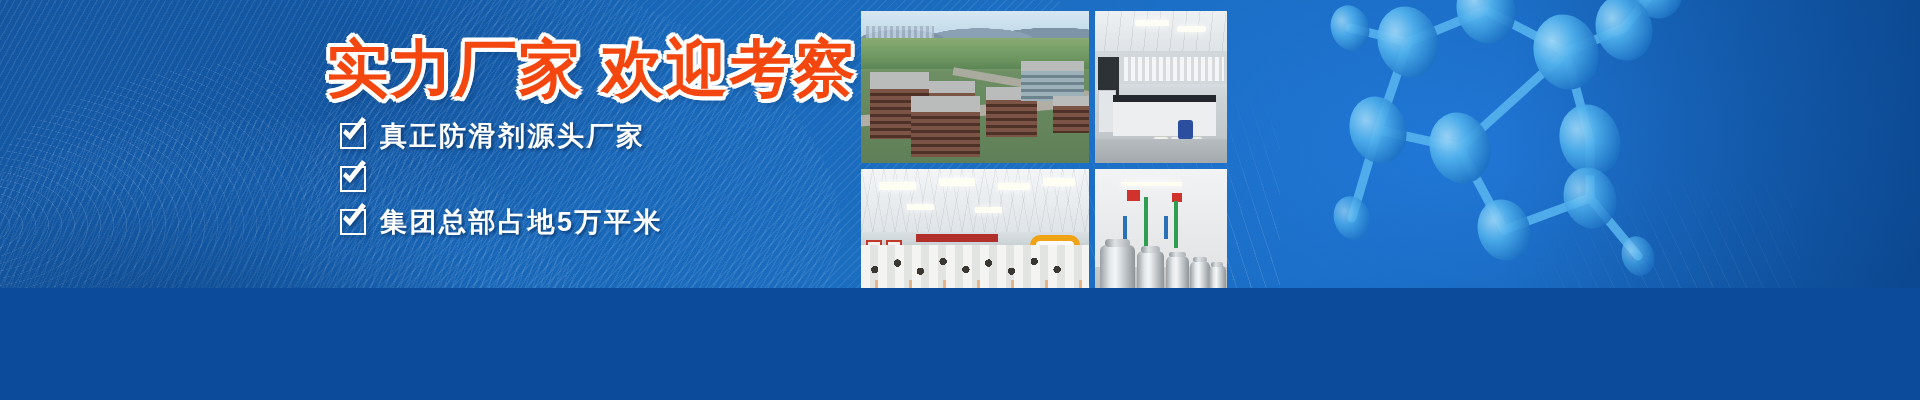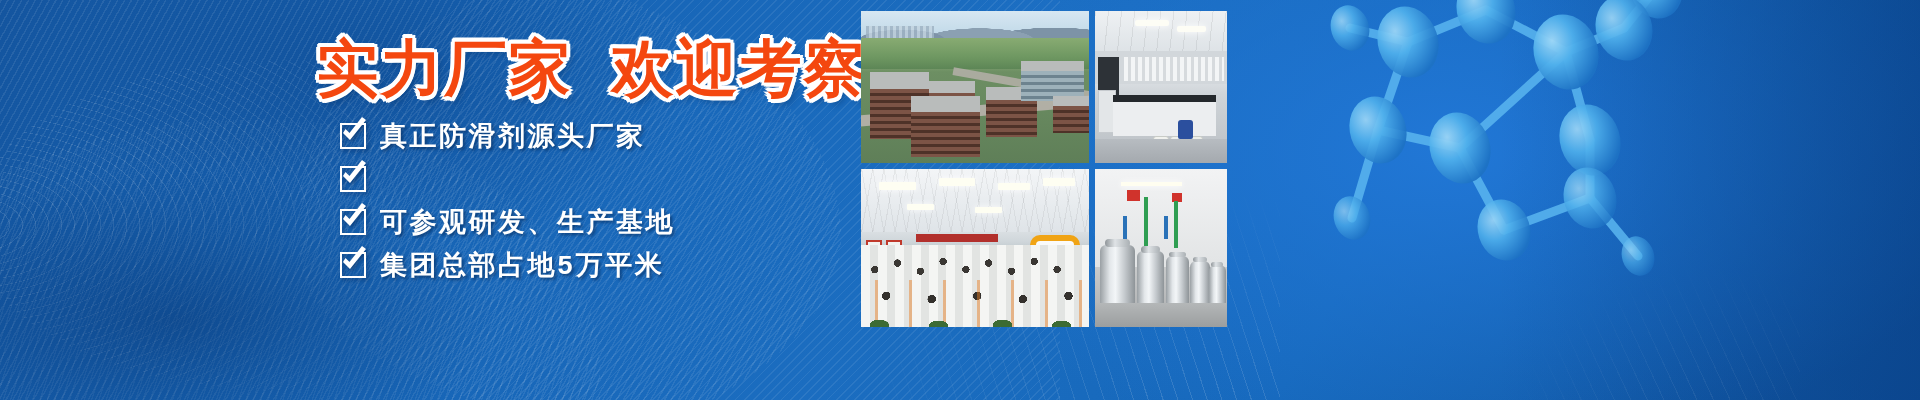--- a/index.html
+++ b/index.html
@@ -1,20 +1,20 @@
 <!DOCTYPE html>
 <html><head>
 <meta charset="utf-8">
 <title>Banner</title>
 <style>
   html,body{margin:0;padding:0;background:#0c4a9c;}
   *{box-sizing:border-box;}
   #banner{
-    position:relative;width:1920px;height:400px;overflow:hidden;
-    font-family:Liberation Mono, monospace;
+    position:relative;width:1920px;height:288px;overflow:hidden;
+    font-family:Liberation Sans, sans-serif;
     background:
       radial-gradient(ellipse 900px 500px at 1450px 150px, #2177d6 0%, rgba(33,119,214,0) 62%),
       linear-gradient(120deg,#14559f 0%,#1663b4 22%,#1b6dc0 48%,#1668bb 70%,#0f5099 100%);
   }
 
   
   .deco{position:absolute;inset:0;pointer-events:none;}
 
   
   .hatch-left{
@@ -285,28 +285,20 @@
     </div>
 
     <div class="bullet">
       <span class="checkbox">
         <svg viewBox="0 0 34 34" aria-hidden="true">
           <path d="M6 18 L13 25 L29 5 L25 2 L12.5 18 L8.5 14 Z" fill="#ffffff"></path>
         </svg>
       </span>
     </div>
 
-    <div class="bullet">
-      <span class="checkbox">
-        <svg viewBox="0 0 34 34" aria-hidden="true">
-          <path d="M6 18 L13 25 L29 5 L25 2 L12.5 18 L8.5 14 Z" fill="#ffffff"></path>
-        </svg>
-      </span>
-      <span class="bullet-text">可参观研发、生产基地</span>
-    </div>
 
     <div class="bullet">
       <span class="checkbox">
         <svg viewBox="0 0 34 34" aria-hidden="true">
           <path d="M6 18 L13 25 L29 5 L25 2 L12.5 18 L8.5 14 Z" fill="#ffffff"></path>
         </svg>
       </span>
       <span class="bullet-text">集团总部占地5万平米</span>
     </div>
 

